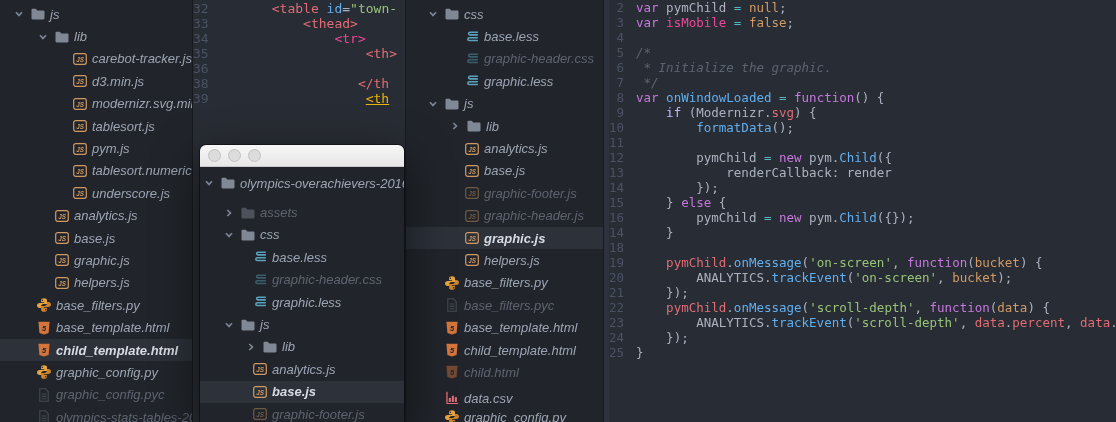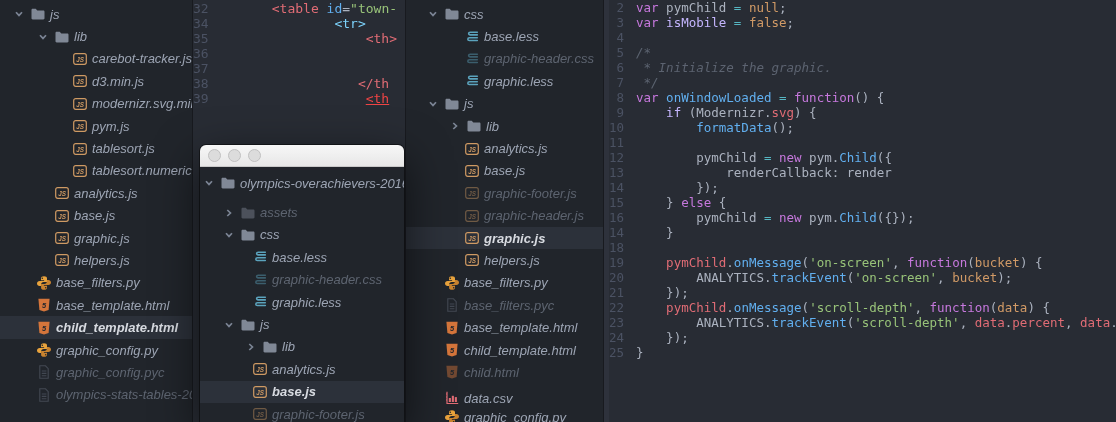--- a/index.html
+++ b/index.html
@@ -111,39 +111,48 @@
         </span>
         <span class="tlabel">modernizr.svg.min.js</span>
       </div>
       <div class="trow" style="padding-left: 72px;">
         <span class="ticon">
           <svg viewBox="0 0 16 16">
             <rect x="1.7" y="2.7" width="12.6" height="10.6" rx="2" fill="none" stroke="#cf9a63" stroke-width="1.2"></rect>
             <text x="8" y="10.8" font-size="6.3" font-weight="bold" fill="#cf9a63" text-anchor="middle" font-family="Liberation Sans, sans-serif">JS</text>
           </svg>
         </span>
+        <span class="tlabel">tablesort.js</span>
+      </div>
+      <div class="trow" style="padding-left: 72px;">
+        <span class="ticon">
+          <svg viewBox="0 0 16 16">
+            <rect x="1.7" y="2.7" width="12.6" height="10.6" rx="2" fill="none" stroke="#cf9a63" stroke-width="1.2"></rect>
+            <text x="8" y="10.8" font-size="6.3" font-weight="bold" fill="#cf9a63" text-anchor="middle" font-family="Liberation Sans, sans-serif">JS</text>
+          </svg>
+        </span>
         <span class="tlabel">pym.js</span>
       </div>
       <div class="trow" style="padding-left: 72px;">
         <span class="ticon">
           <svg viewBox="0 0 16 16">
             <rect x="1.7" y="2.7" width="12.6" height="10.6" rx="2" fill="none" stroke="#cf9a63" stroke-width="1.2"></rect>
             <text x="8" y="10.8" font-size="6.3" font-weight="bold" fill="#cf9a63" text-anchor="middle" font-family="Liberation Sans, sans-serif">JS</text>
           </svg>
         </span>
-        <span class="tlabel">tablesort.js</span>
+        <span class="tlabel">tablesort.numeric.js</span>
       </div>
       <div class="trow" style="padding-left: 72px;">
         <span class="ticon">
           <svg viewBox="0 0 16 16">
             <rect x="1.7" y="2.7" width="12.6" height="10.6" rx="2" fill="none" stroke="#cf9a63" stroke-width="1.2"></rect>
             <text x="8" y="10.8" font-size="6.3" font-weight="bold" fill="#cf9a63" text-anchor="middle" font-family="Liberation Sans, sans-serif">JS</text>
           </svg>
         </span>
-        <span class="tlabel">tablesort.numeric.js</span>
+        <span class="tlabel">underscore.js</span>
       </div>
       <div class="trow" style="padding-left: 54px;">
         <span class="ticon">
           <svg viewBox="0 0 16 16">
             <rect x="1.7" y="2.7" width="12.6" height="10.6" rx="2" fill="none" stroke="#cf9a63" stroke-width="1.2"></rect>
             <text x="8" y="10.8" font-size="6.3" font-weight="bold" fill="#cf9a63" text-anchor="middle" font-family="Liberation Sans, sans-serif">JS</text>
           </svg>
         </span>
         <span class="tlabel">analytics.js</span>
       </div>
@@ -228,26 +237,26 @@
           <svg viewBox="0 0 16 16" fill="none" stroke="#6b7383" stroke-width="1.1">
             <path d="M3.8 1.8h5.7l2.7 2.9v9.5H3.8z"></path>
             <path d="M5.8 7h4.6M5.8 9.4h4.6M5.8 11.8h4.6"></path>
           </svg>
         </span>
         <span class="tlabel">olympics-stats-tables-2016</span>
       </div>
     </aside>
   <section class="panel editor-panel" id="html-editor">
       <div class="cline"><span class="ln">32</span><span class="code"><span style="color: rgb(171, 178, 191);">       </span><span style="color: rgb(224, 108, 117);">&lt;table</span><span style="color: rgb(171, 178, 191);"> </span><span style="color: rgb(97, 175, 239);">id</span><span style="color: rgb(171, 178, 191);">=</span><span style="color: rgb(152, 195, 121);">"town-</span></span></div>
-      <div class="cline"><span class="ln">34</span><span class="code"><span style="color: rgb(171, 178, 191);">               </span><span style="color: #7dd3fc;">&lt;tr&gt;</span></span></div>
+      <div class="cline"><span class="ln">33</span><span class="code"><span style="color: rgb(171, 178, 191);">           </span><span style="color: rgb(224, 108, 117);">&lt;thead&gt;</span></span></div>
+      <div class="cline"><span class="ln">34</span><span class="code"><span style="color: rgb(171, 178, 191);">               </span><span style="color: #ec4899;">&lt;tr&gt;</span></span></div>
       <div class="cline"><span class="ln">35</span><span class="code"><span style="color: rgb(171, 178, 191);">                   </span><span style="color: rgb(224, 108, 117);">&lt;th&gt;</span></span></div>
       <div class="cline"><span class="ln">36</span><span class="code"></span></div>
-      <div class="cline"><span class="ln">37</span><span class="code"></span></div>
       <div class="cline"><span class="ln">38</span><span class="code"><span style="color: rgb(171, 178, 191);">                  </span><span style="color: rgb(224, 108, 117);">&lt;/th</span></span></div>
-      <div class="cline"><span class="ln">39</span><span class="code"><span style="color: rgb(171, 178, 191);">                   </span><span style="color: #ef4444; text-decoration: underline;">&lt;th</span></span></div>
+      <div class="cline"><span class="ln">39</span><span class="code"><span style="color: rgb(171, 178, 191);">                   </span><span style="color: #eab308; text-decoration: underline;">&lt;th</span></span></div>
     </section>
   <section class="panel tree-panel" id="mid-tree">
       <div class="trow" style="padding-left: 20px;">
         <span class="tcaret">
           <svg viewBox="0 0 14 14" width="12" height="12" fill="none" stroke="#7b8494" stroke-width="2">
             <path d="M3.5 5l3.5 3.7L10.5 5"></path>
           </svg>
         </span>
         <span class="ticon">
           <svg viewBox="0 0 16 16">
@@ -429,21 +438,21 @@
             <path d="M8 14.8c2 0 3-.8 3-2.1v-1.9H7.9v-.9h4.5c1.5 0 2.6-1 2.6-2.5S13.9 4.9 12.4 4.9h-1.5v1.6c0 1.5-1.1 2.5-2.6 2.5H5.1v3.7c0 1.3 1 2.1 2.9 2.1z" fill="#c9832f"></path>
             <circle cx="6.3" cy="3.3" r=".75" fill="#21252b"></circle>
             <circle cx="9.7" cy="12.7" r=".75" fill="#21252b"></circle>
           </svg>
         </span>
         <span class="tlabel">graphic_config.py</span>
       </div>
     </section>
   <section class="panel editor-panel" id="js-editor">
       <div class="cline"><span class="ln">2</span><span class="code"><span style="color: rgb(198, 120, 221);">var</span><span style="color: rgb(171, 178, 191);"> pymChild </span><span style="color: rgb(86, 182, 194);">=</span><span style="color: rgb(171, 178, 191);"> </span><span style="color: rgb(209, 154, 102);">null</span><span style="color: rgb(171, 178, 191);">;</span></span></div>
-      <div class="cline"><span class="ln">3</span><span class="code"><span style="color: rgb(198, 120, 221);">var</span><span style="color: #c4b5fd;"> isMobile </span><span style="color: rgb(86, 182, 194);">=</span><span style="color: rgb(171, 178, 191);"> </span><span style="color: rgb(209, 154, 102);">false</span><span style="color: rgb(171, 178, 191);">;</span></span></div>
+      <div class="cline"><span class="ln">3</span><span class="code"><span style="color: rgb(198, 120, 221);">var</span><span style="color: #ec4899;"> isMobile </span><span style="color: rgb(86, 182, 194);">=</span><span style="color: rgb(171, 178, 191);"> </span><span style="color: rgb(209, 154, 102);">false</span><span style="color: rgb(171, 178, 191);">;</span></span></div>
       <div class="cline"><span class="ln">4</span><span class="code"></span></div>
       <div class="cline"><span class="ln">5</span><span class="code"><span class="tok-m" style="color: rgb(92, 99, 112);">/*</span></span></div>
       <div class="cline"><span class="ln">6</span><span class="code"><span class="tok-m" style="color: rgb(92, 99, 112);"> * Initialize the graphic.</span></span></div>
       <div class="cline"><span class="ln">7</span><span class="code"><span class="tok-m" style="color: rgb(92, 99, 112);"> */</span></span></div>
       <div class="cline"><span class="ln">8</span><span class="code"><span style="color: rgb(198, 120, 221);">var</span><span style="color: rgb(171, 178, 191);"> </span><span style="color: rgb(97, 175, 239);">onWindowLoaded</span><span style="color: rgb(171, 178, 191);"> </span><span style="color: rgb(86, 182, 194);">=</span><span style="color: rgb(171, 178, 191);"> </span><span style="color: rgb(198, 120, 221);">function</span><span style="color: rgb(171, 178, 191);">() {</span></span></div>
       <div class="cline"><span class="ln">9</span><span class="code"><span style="color: rgb(171, 178, 191);">    </span><span style="color: #c4b5fd;">if</span><span style="color: rgb(171, 178, 191);"> (Modernizr.</span><span style="color: rgb(224, 108, 117);">svg</span><span style="color: rgb(171, 178, 191);">) {</span></span></div>
       <div class="cline"><span class="ln">10</span><span class="code"><span style="color: rgb(171, 178, 191);">        </span><span style="color: rgb(97, 175, 239);">formatData</span><span style="color: rgb(171, 178, 191);">();</span></span></div>
       <div class="cline"><span class="ln">11</span><span class="code"></span></div>
       <div class="cline"><span class="ln">12</span><span class="code"><span style="color: rgb(171, 178, 191);">        pymChild </span><span style="color: rgb(86, 182, 194);">=</span><span style="color: rgb(171, 178, 191);"> </span><span style="color: rgb(198, 120, 221);">new</span><span style="color: rgb(171, 178, 191);"> pym.</span><span style="color: rgb(97, 175, 239);">Child</span><span style="color: rgb(171, 178, 191);">({</span></span></div>
       <div class="cline"><span class="ln">13</span><span class="code"><span style="color: rgb(171, 178, 191);">            renderCallback: render</span></span></div>

